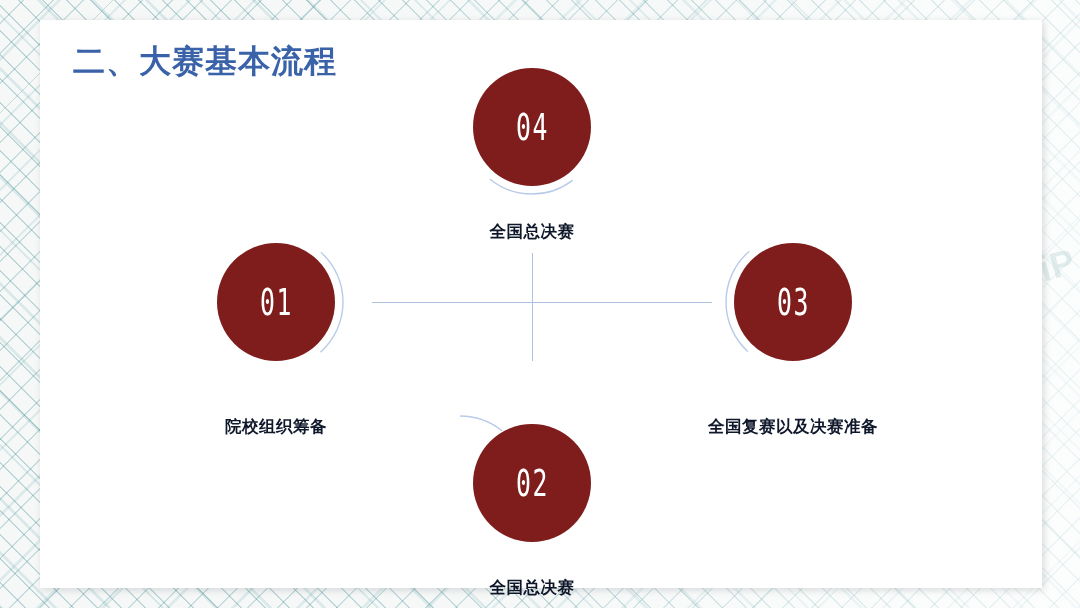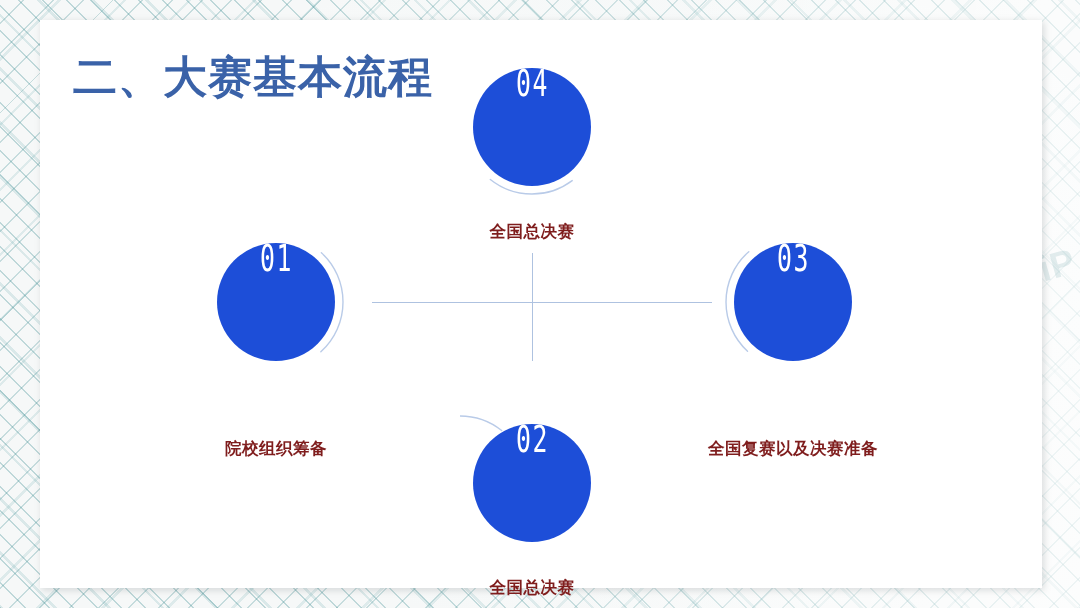--- a/index.html
+++ b/index.html
@@ -78,22 +78,22 @@
     width: 1002px;
     height: 568px;
     background: #ffffff;
     box-shadow: 2px 2px 7px rgba(90,100,105,0.22);
   }
 
   
   .title {
     position: absolute;
     left: 33px;
-    top: 28px;
-    font-size: 44px;
+    top: 20px;
+    font-size: 32px;
     font-weight: bold;
     color: #3a62a8;
     letter-spacing: 1px;
     white-space: nowrap;
   }
 
   
   .diagram {
     position: absolute;
     left: 0;
@@ -126,23 +126,23 @@
     width: 0;
     height: 0;
   }
   .circle {
     position: absolute;
     width: 118px;
     height: 118px;
     left: -59px;
     top: -59px;
     border-radius: 50%;
-    background: #1d4ed8;
+    background: #7f1d1d;
     display: flex;
-    align-items: flex-start;
+    align-items: center;
     justify-content: center;
   }
   .circle-num {
     font-family: "DejaVu Sans Mono", "Liberation Mono", monospace;
     font-size: 31px;
     font-weight: normal;
     letter-spacing: 2px;
     color: #ffffff;
     line-height: 1;
     transform: scaleX(0.80) scaleY(1.22);
@@ -165,25 +165,25 @@
   }
 
   
   .caption {
     position: absolute;
     top: 94px;
     left: 50%;
     transform: translateX(-50%);
     font-size: 16.5px;
     font-weight: bold;
-    color: #7f1d1d;
+    color: #0f172a;
     white-space: nowrap;
     letter-spacing: 0.5px;
   }
-  .caption.far { top: 114px; margin-top: 22px; }
+  .caption.far { top: 114px; }
 </style>
 </head>
 <body>
 
 <div class="slide">
 
   <div class="bg-pattern"></div>
   <div class="bg-fade"></div>
   <div class="bg-soft-right"></div>
   <div class="watermark">UiP</div>

